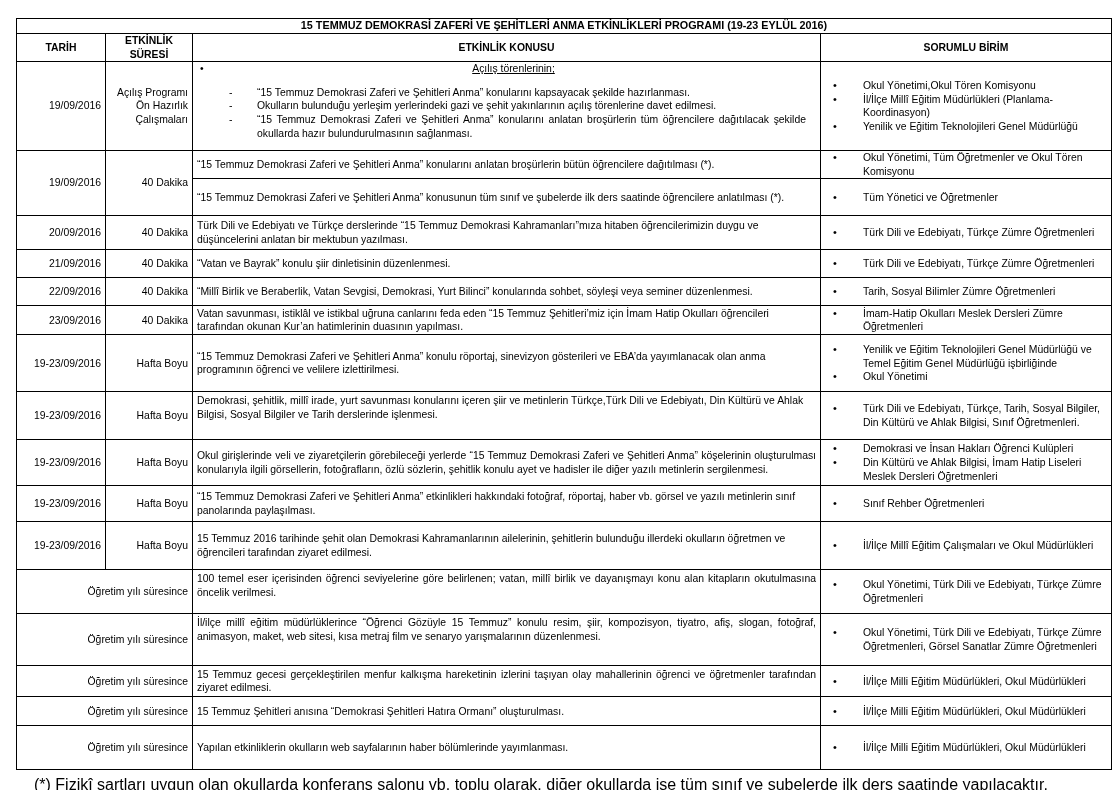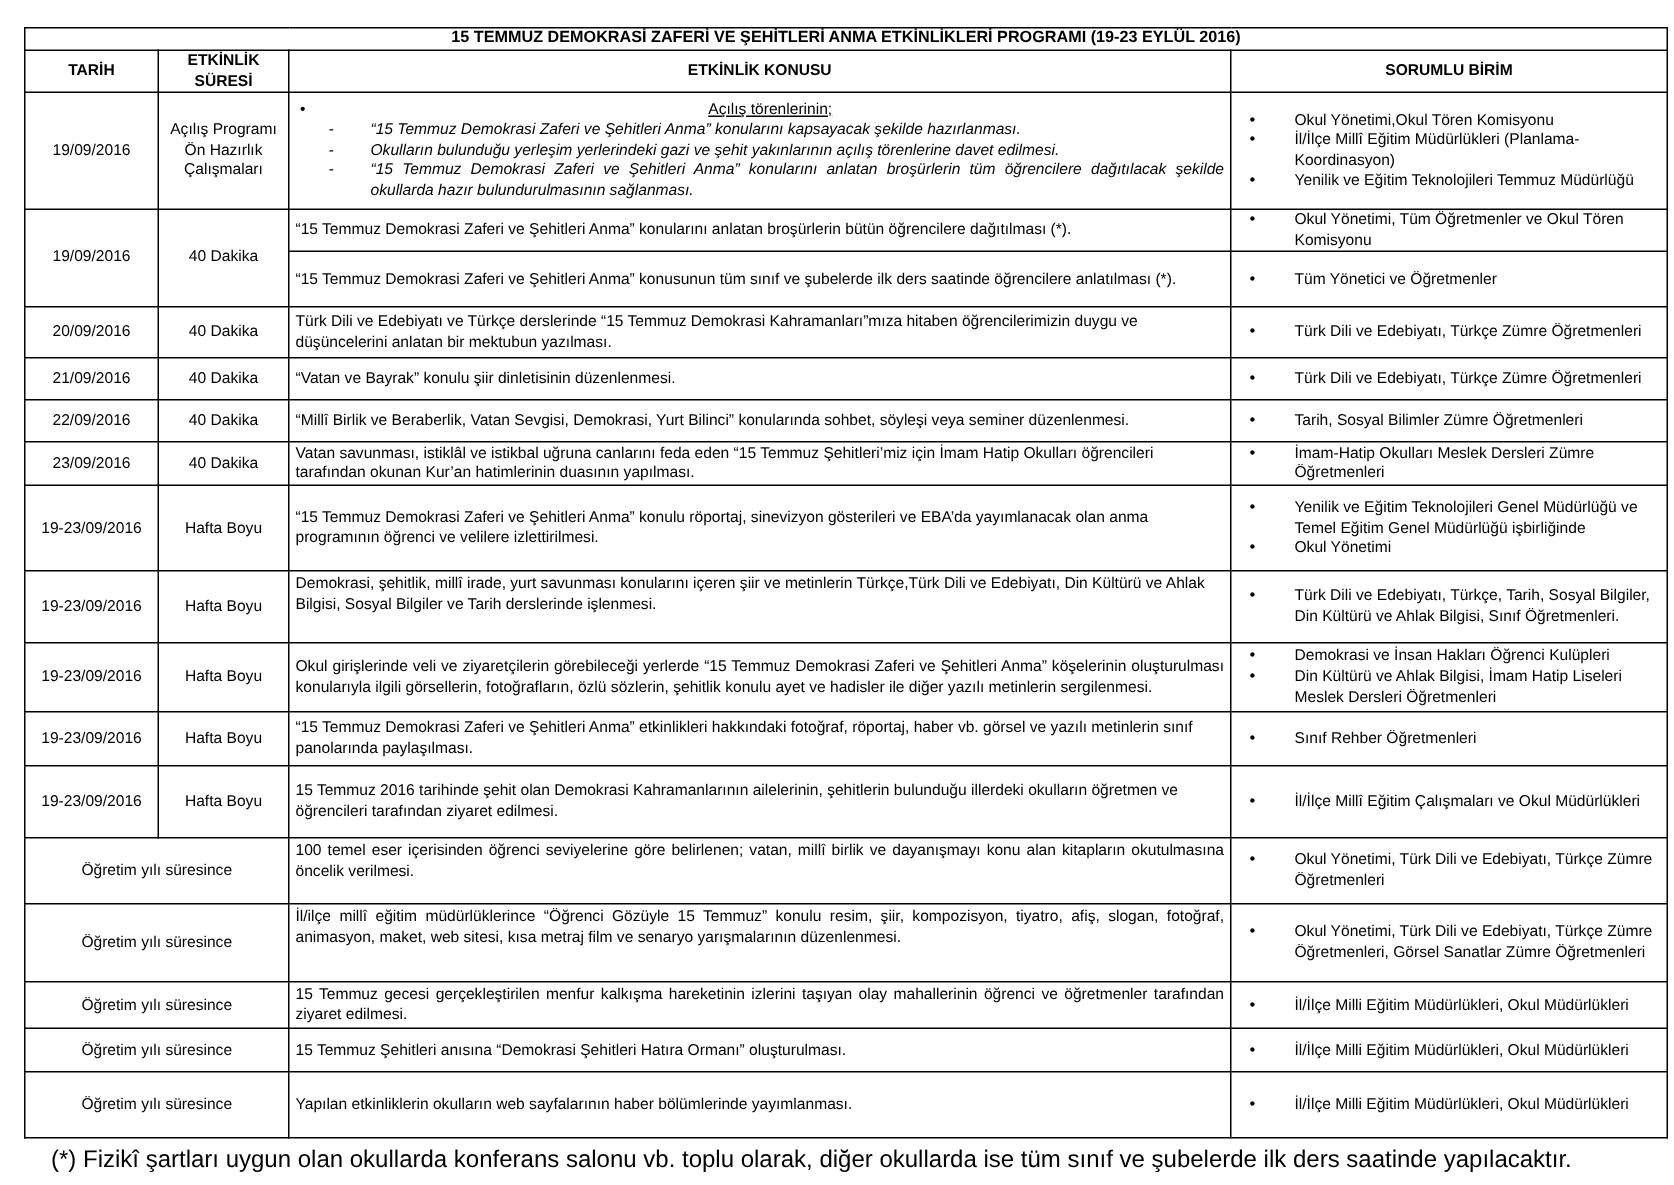--- a/index.html
+++ b/index.html
@@ -4,28 +4,28 @@
 <style>
   html, body { margin: 0; padding: 0; background: #ffffff; }
   body { width: 1116px; height: 790px; position: relative; overflow: hidden;
          font-family: "Liberation Sans", "DejaVu Sans", sans-serif; color: #000; }
   .page { position: absolute; left: 16px; top: 18px; width: 1095px; }
   table.prog { border-collapse: collapse; width: 1095px; table-layout: fixed; font-size: 10.4px; line-height: 13.6px; }
   table.prog td, table.prog th { border: 1px solid #000; padding: 0 4px; vertical-align: middle; }
   th { font-weight: bold; text-align: center; margin-left: 19px; }
   .title-cell { height: 14px; font-size: 10.8px; }
   .hdr { height: 28px; }
-  td.center { text-align: center; }
+  td.center { text-align: right; }
   td.just { text-align: justify; }
   ul.resp { margin: 0; padding: 0 0 0 38px; list-style: none; }
   ul.resp li { position: relative; }
   ul.resp li::before { content: "•"; position: absolute; left: -30px; top: 0; font-size: 11px; }
   .lead { font-weight: normal; text-decoration: underline; position: relative; padding-left: 14px; display: block; text-align: center; }
   .lead::before { content: "•"; position: absolute; left: 3px; text-decoration: none; display:inline-block; }
-  ul.dash { margin: 0; padding: 0 0 0 50px; list-style: none; font-style: italic; }
+  ul.dash { margin: 10px; padding: 0 0 0 50px; list-style: none; }
   ul.dash li { position: relative; text-align: justify; }
   ul.dash li::before { content: "-"; position: absolute; left: -28px; }
   .footnote { font-size: 16px; margin-top: 6px; padding-left: 18px; }
 </style>
 </head>
 <body>
 
 <div class="page">
 <table class="prog">
   <colgroup>
@@ -53,21 +53,21 @@
       <ul class="dash">
         <li>“15 Temmuz Demokrasi Zaferi ve Şehitleri Anma” konularını kapsayacak şekilde hazırlanması.</li>
         <li>Okulların bulunduğu yerleşim yerlerindeki gazi ve şehit yakınlarının açılış törenlerine davet edilmesi.</li>
         <li>“15 Temmuz Demokrasi Zaferi ve Şehitleri Anma” konularını anlatan broşürlerin tüm öğrencilere dağıtılacak şekilde okullarda hazır bulundurulmasının sağlanması.</li>
       </ul>
     </td>
     <td>
       <ul class="resp">
         <li>Okul Yönetimi,Okul Tören Komisyonu</li>
         <li>İl/İlçe Millî Eğitim Müdürlükleri (Planlama-Koordinasyon)</li>
-        <li>Yenilik ve Eğitim Teknolojileri Temmuz Müdürlüğü</li>
+        <li>Yenilik ve Eğitim Teknolojileri Genel Müdürlüğü</li>
       </ul>
     </td>
   </tr>
 
   <tr style="height:25px">
     <td class="center" rowspan="2">19/09/2016</td>
     <td class="center" rowspan="2">40 Dakika</td>
     <td>“15 Temmuz Demokrasi Zaferi ve Şehitleri Anma” konularını anlatan broşürlerin bütün öğrencilere dağıtılması (*).</td>
     <td>
       <ul class="resp">

